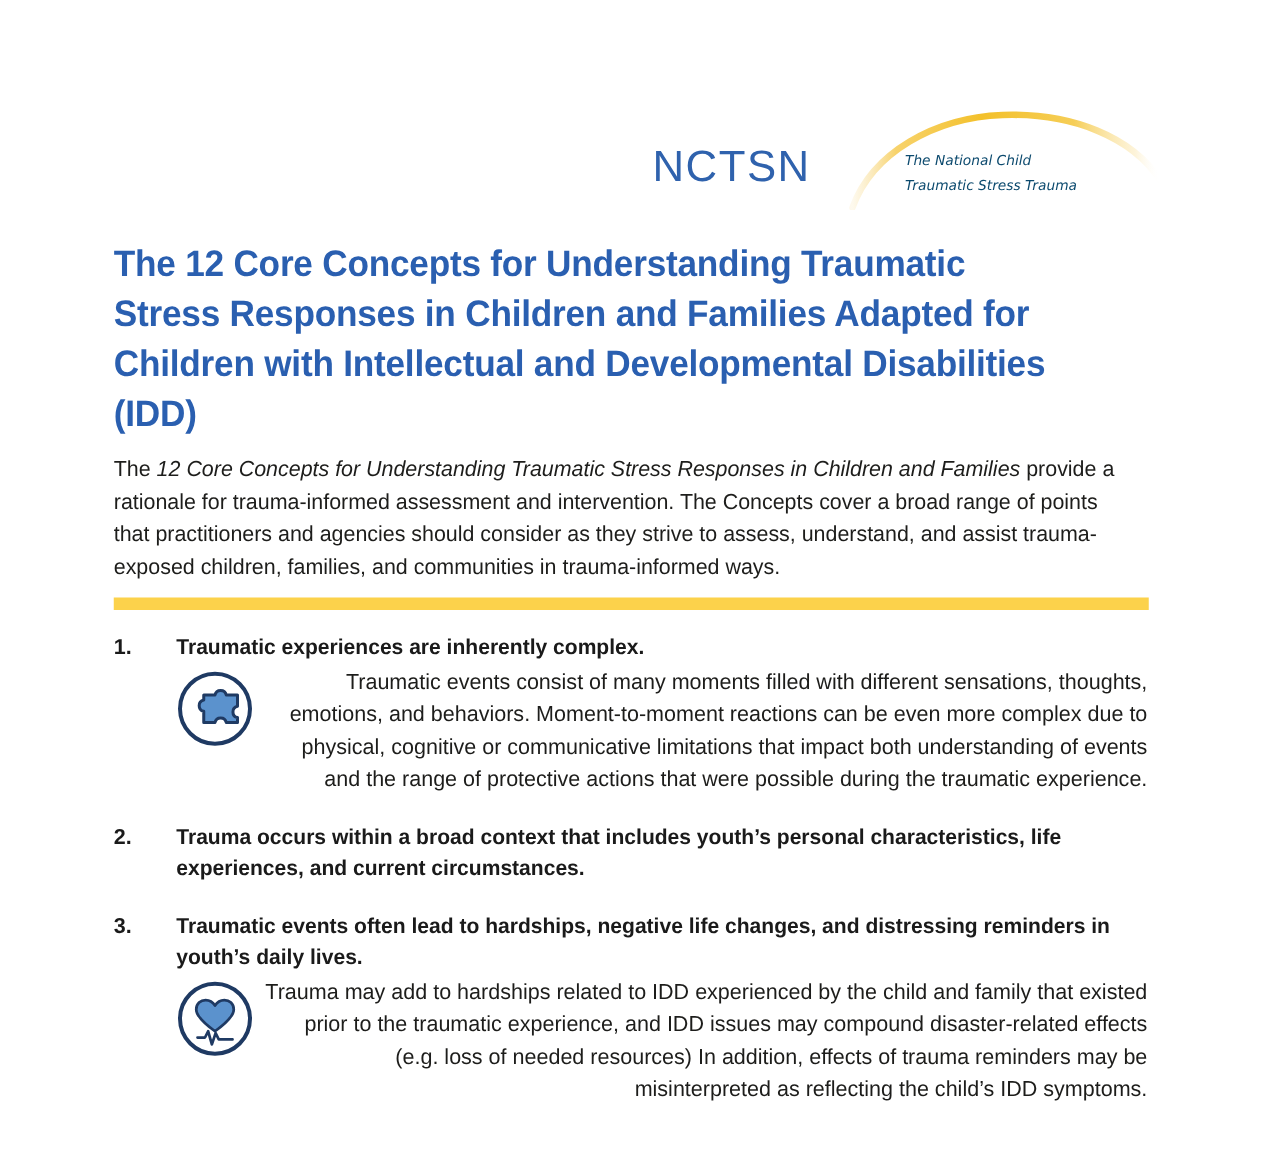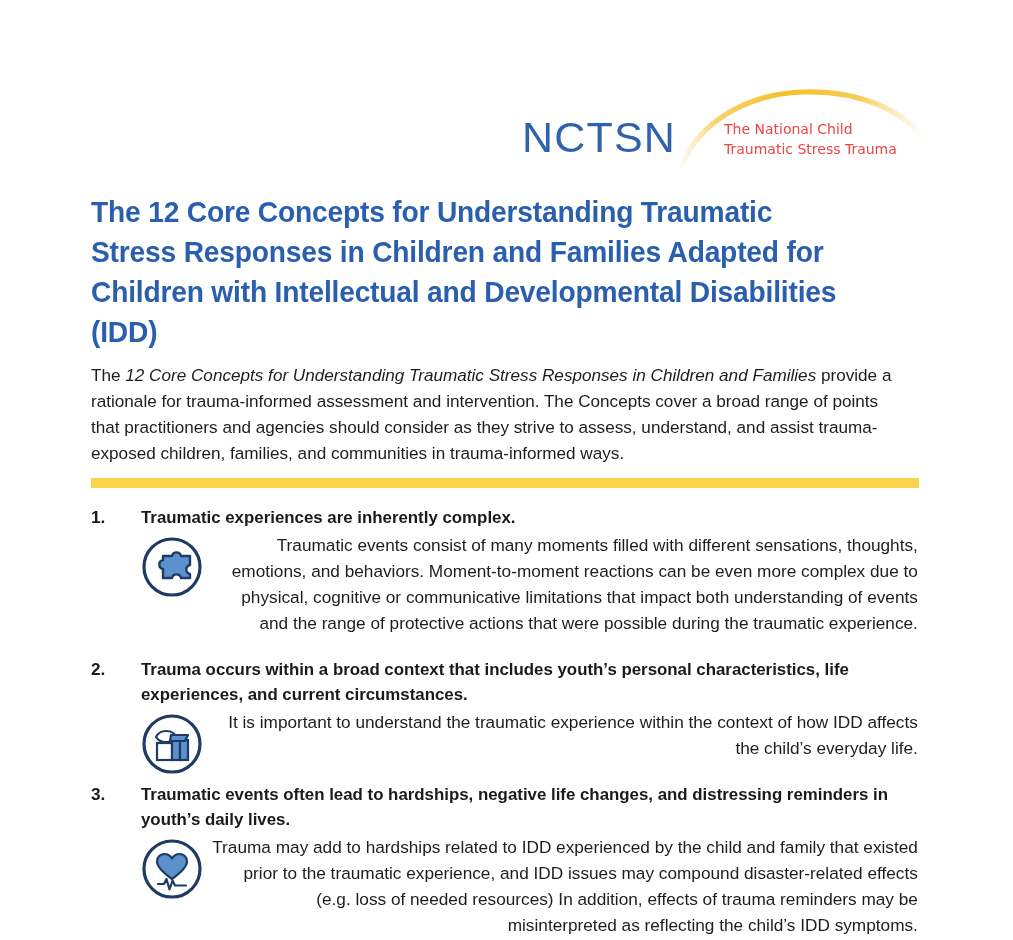--- a/index.html
+++ b/index.html
@@ -36,37 +36,38 @@
     top: 0px;
     width: 420px;
     height: 80px;
     pointer-events: none;
   }
   .logo-wordmark {
     position: absolute;
     left: 10px;
     top: 28px;
     font-family: "Liberation Sans", sans-serif;
-    font-size: 43px;
+    font-size: 35px;
     font-weight: 400;
     letter-spacing: 1.2px;
     color: #2f62ad;
     line-height: 1;
     white-space: nowrap;
   }
   .logo-tagline {
     position: absolute;
     left: 212px;
     top: 31px;
     font-family: "DejaVu Sans", sans-serif;
-    font-size: 14px;
+    font-size: 11px;
     font-weight: 400;
-    color: #ef4444;
+    color: #0c4a6e;
     line-height: 20px;
     white-space: nowrap;
+    font-style: italic;
   }
   .logo-tagline .tl {
     display: block;
   }
 
   
   .doc-title {
     position: absolute;
     left: 91px;
     top: 172px;
@@ -205,33 +206,20 @@
             <path d="M22 20 h9 a0 0 0 0 0 0 0 a4.6 4.6 0 0 1 9 0 h9 v9 a4.6 4.6 0 0 0 0 9 v4 h-9 a4.6 4.6 0 0 0-9 0 h-9 v-9 a4.6 4.6 0 0 1 0-9 z" fill="#5b92cd" stroke="#1f3a63" stroke-width="2.4" stroke-linejoin="round"></path>
           </svg>
         </div>
         <div class="concept-body">Traumatic events consist of many moments filled with different sensations, thoughts, emotions, and behaviors. Moment-to-moment reactions can be even more complex due to physical, cognitive or communicative limitations that impact both understanding of events and the range of protective actions that were possible during the traumatic experience.</div>
       </div>
     </div>
 
     <div class="concept">
       <div class="concept-num">2.</div>
       <div class="concept-head">Trauma occurs within a broad context that includes youth’s personal characteristics, life experiences, and current circumstances.</div>
-      <div class="concept-body-row">
-        <div class="concept-icon">
-          <svg viewBox="0 0 62 62" width="62" height="62">
-            <circle cx="31" cy="31" r="28" fill="none" stroke="#1f3a63" stroke-width="3.2"></circle>
-            <rect x="16" y="30" width="15" height="17" fill="#ffffff" stroke="#1f3a63" stroke-width="2.2"></rect>
-            <rect x="31" y="27" width="8" height="20" fill="#5b92cd" stroke="#1f3a63" stroke-width="2.2"></rect>
-            <rect x="39" y="27" width="8" height="20" fill="#5b92cd" stroke="#1f3a63" stroke-width="2.2"></rect>
-            <path d="M15 24 q3 -6 10 -6 q8 0 10 6 q-3 5 -10 5 q-7 0 -10 -5 z" fill="#ffffff" stroke="#1f3a63" stroke-width="2.2" stroke-linejoin="round"></path>
-            <path d="M30 22 h17 l-3 6 h-15 z" fill="#5b92cd" stroke="#1f3a63" stroke-width="2.2" stroke-linejoin="round"></path>
-          </svg>
-        </div>
-        <div class="concept-body">It is important to understand the traumatic experience within the context of how IDD affects the child’s everyday life.</div>
-      </div>
     </div>
 
     <div class="concept">
       <div class="concept-num">3.</div>
       <div class="concept-head">Traumatic events often lead to hardships, negative  life changes, and distressing reminders in youth’s daily lives.</div>
       <div class="concept-body-row">
         <div class="concept-icon">
           <svg viewBox="0 0 62 62" width="62" height="62">
             <circle cx="31" cy="31" r="28" fill="none" stroke="#1f3a63" stroke-width="3.2"></circle>
             <path d="M31 41 C 20 33 16 28 16 23.5 C 16 19 19.5 16 23.5 16 C 26.6 16 29.4 17.8 31 20.4 C 32.6 17.8 35.4 16 38.5 16 C 42.5 16 46 19 46 23.5 C 46 28 42 33 31 41 Z" fill="#5b92cd" stroke="#1f3a63" stroke-width="2.2" stroke-linejoin="round"></path>

